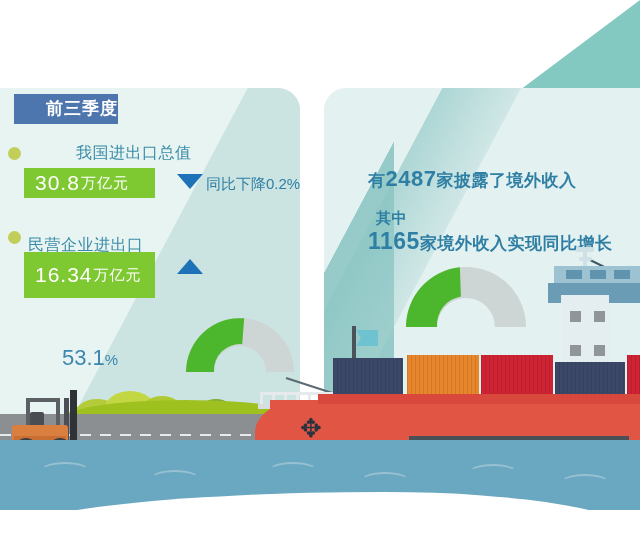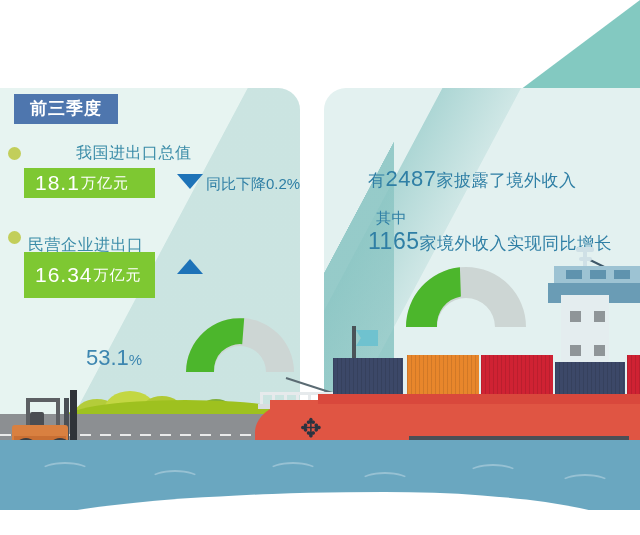--- a/index.html
+++ b/index.html
@@ -48,21 +48,21 @@
   .badge{
     position:absolute;
     background:#4e76ae;
     color:#ffffff;
     font-weight:bold;
     letter-spacing:1px;
     box-sizing:border-box;
   }
   #badge-left{
     left:14px; top:94px; width:104px; height:30px;
-    font-size:17px; line-height:30px; text-align:center;
+    font-size:17px; line-height:30px; text-align:right;
   }
   #badge-right{
     left:358px; top:93px; width:248px; height:52px;
     font-size:18px; line-height:25px; padding:1px 0 0 12px;
   }
 
   
   .bullet{
     position:absolute;
     width:13px;height:13px;border-radius:50%;
@@ -107,20 +107,21 @@
     white-space:nowrap;
   }
   .pcttxt .sm{font-size:15px;}
 
   
   .rtxt{
     position:absolute;
     color:#2f7fa5;
     white-space:nowrap;
     letter-spacing:.5px;
+    font-weight:bold;
   }
   #r-line1{left:368px; top:166px; font-size:17px;}
   #r-line1 .big{font-size:22px;}
   #r-line2{left:376px; top:209px; font-size:15px;}
   #r-line3{left:368px; top:228px; font-size:17px;}
   #r-line3 .big{font-size:23px;}
 
   
   .gauge{position:absolute;}
 
@@ -259,35 +260,35 @@
   <div class="panel-right"></div>
   <div class="panel-right-tealstrip"></div>
   <div class="panel-right-shade"></div>
 
   <div id="badge-left" class="badge">前三季度</div>
 
 
   <div class="bullet" style="left:8px;top:147px;"></div>
   <div class="lbl" style="left:28px;top:143px;margin-left:48px;">我国进出口总值</div>
   <div class="greenbox" style="left:24px;top:168px;width:131px;height:30px;">
-    <span>18.1</span>
+    <span>30.8</span>
       <span class="unit">万亿元</span>
   </div>
   <div class="tri down" style="left:177px;top:174px;"></div>
   <div class="deltatxt" style="left:206px;top:175px;">同比下降0.2%</div>
 
   <div class="bullet" style="left:8px;top:231px;"></div>
   <div class="lbl" style="left:28px;top:235px;">民营企业进出口</div>
   <div class="greenbox" style="left:24px;top:252px;width:131px;height:46px;">
     <span>16.34</span>
       <span class="unit">万亿元</span>
   </div>
   <div class="tri up" style="left:177px;top:259px;"></div>
 
-  <div class="pcttxt" style="left:62px;top:345px;margin-left:24px;">
+  <div class="pcttxt" style="left:62px;top:345px;">
     <span>53.1</span><span class="sm">%</span>
   </div>
 
   <svg class="gauge" style="left:178px;top:306px;" width="124" height="70" viewBox="0 0 124 70">
     <path d="M8 66 A54 54 0 0 1 116 66 L88 66 A26 26 0 0 0 36 66 Z" fill="#cdd6d4"></path>
     <path d="M8 66 A54 54 0 0 1 66.2 12.3 L64.2 38.2 A26 26 0 0 0 36 66 Z" fill="#4cb62c"></path>
   </svg>
 
   <div id="r-line1" class="rtxt">
     <span>有</span><span class="big">2487</span><span>家披露了境外收入</span>

